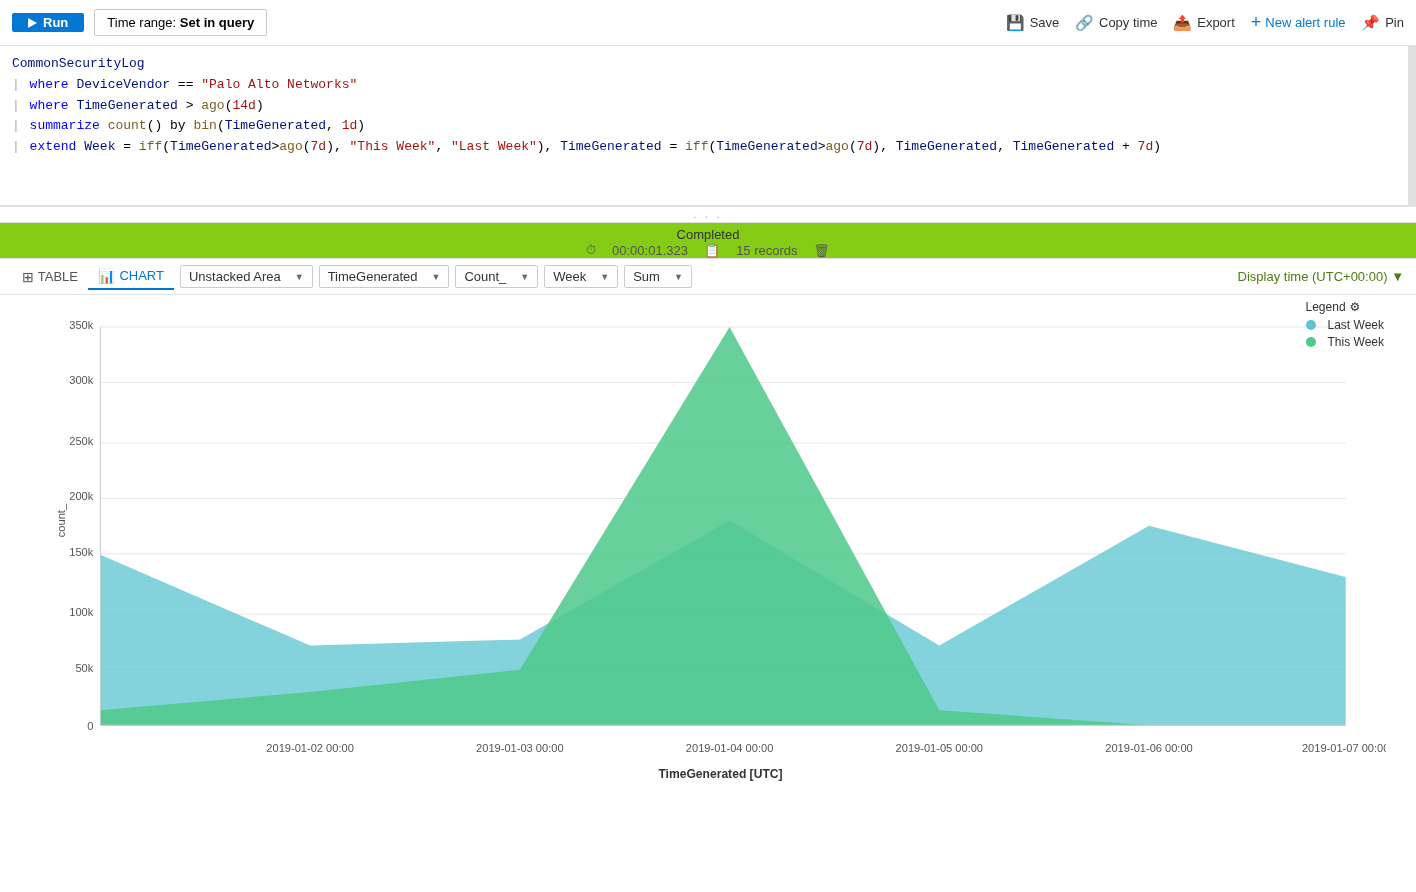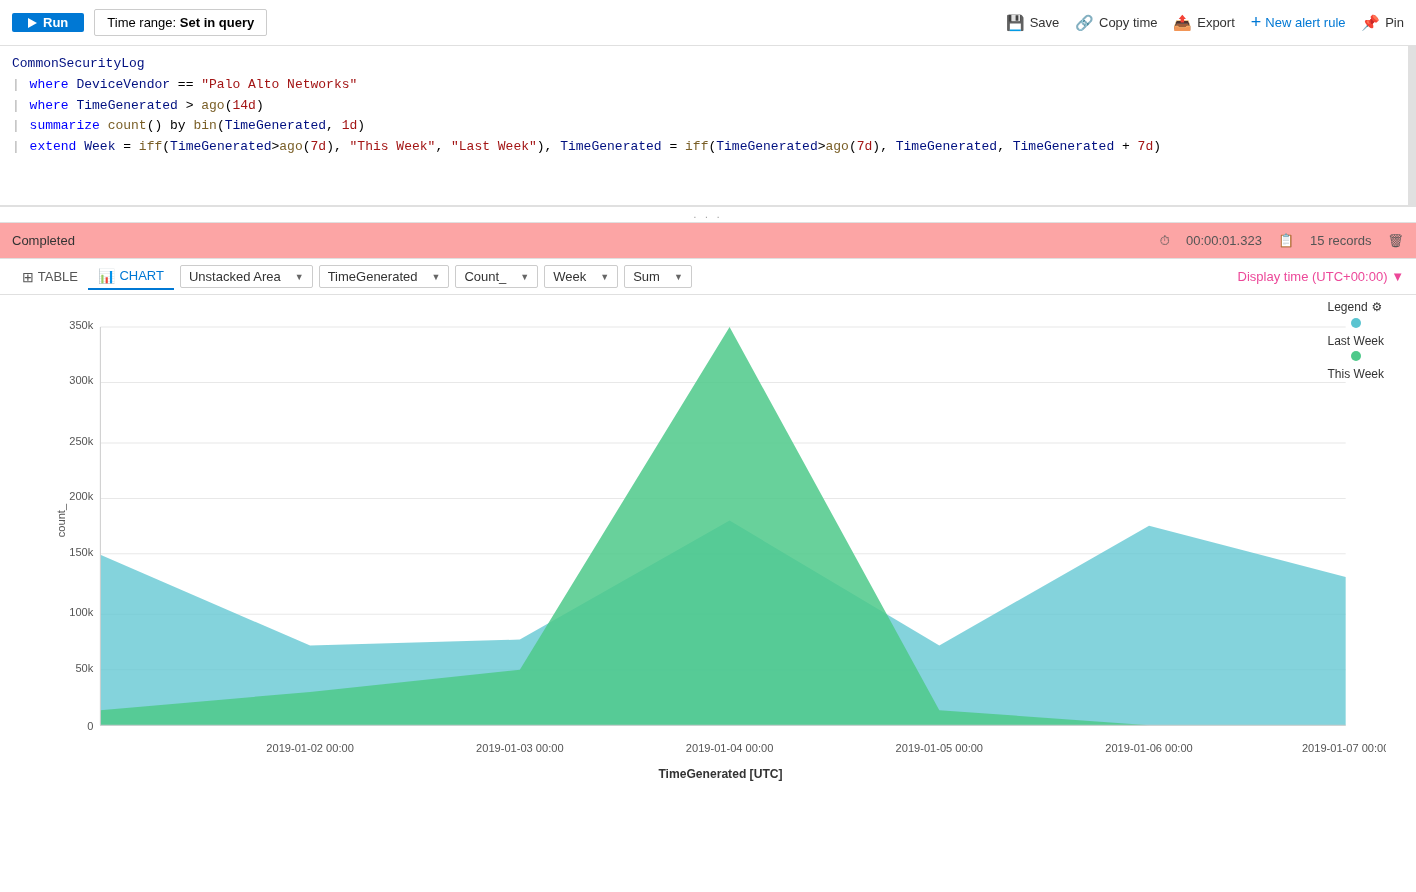--- a/index.html
+++ b/index.html
@@ -106,22 +106,23 @@
       letter-spacing: 3px;
     }
 
     
     .status-bar {
       display: flex;
       align-items: center;
       justify-content: space-between;
       padding: 4px 12px;
       border-bottom: 1px solid #e0e0e0;
-      background: #fca5a5;
+      background: #84cc16;
       height: 36px;
+      flex-direction: column;
     }
     .status-left { color: #333; font-size: 13px; }
     .status-right { display: flex; align-items: center; gap: 16px; color: #555; font-size: 13px; }
 
     
     .chart-toolbar {
       display: flex;
       align-items: center;
       justify-content: space-between;
       padding: 4px 12px;
@@ -152,32 +153,32 @@
       cursor: pointer;
       font-size: 13px;
       color: #333;
       border: 1px solid #ccc;
       background: #fff;
       border-radius: 2px;
       margin-left: 6px;
     }
     .dropdown-btn .chevron { font-size: 9px; color: #666; }
 
-    .chart-toolbar-right { font-size: 13px; color: #ec4899; cursor: pointer; }
+    .chart-toolbar-right { font-size: 13px; color: #4d7c0f; cursor: pointer; }
 
     
     .chart-legend {
       position: absolute;
       top: 5px;
       right: 32px;
       font-size: 12px;
       color: #333;
     }
     .legend-title { display: flex; align-items: center; gap: 4px; margin-bottom: 4px; font-size: 12px; }
-    .legend-item { display: flex; align-items: center; gap: 6px; margin-bottom: 3px; flex-direction: column; }
+    .legend-item { display: flex; align-items: center; gap: 12px; margin-bottom: 3px; }
     .legend-dot { width: 10px; height: 10px; border-radius: 50%; display: inline-block; }
 
     
     .chart-svg { width: 100%; height: 100%; }
 
     .main-content {
       display: flex;
       flex-direction: column;
       height: calc(892px - 46px);
     }

